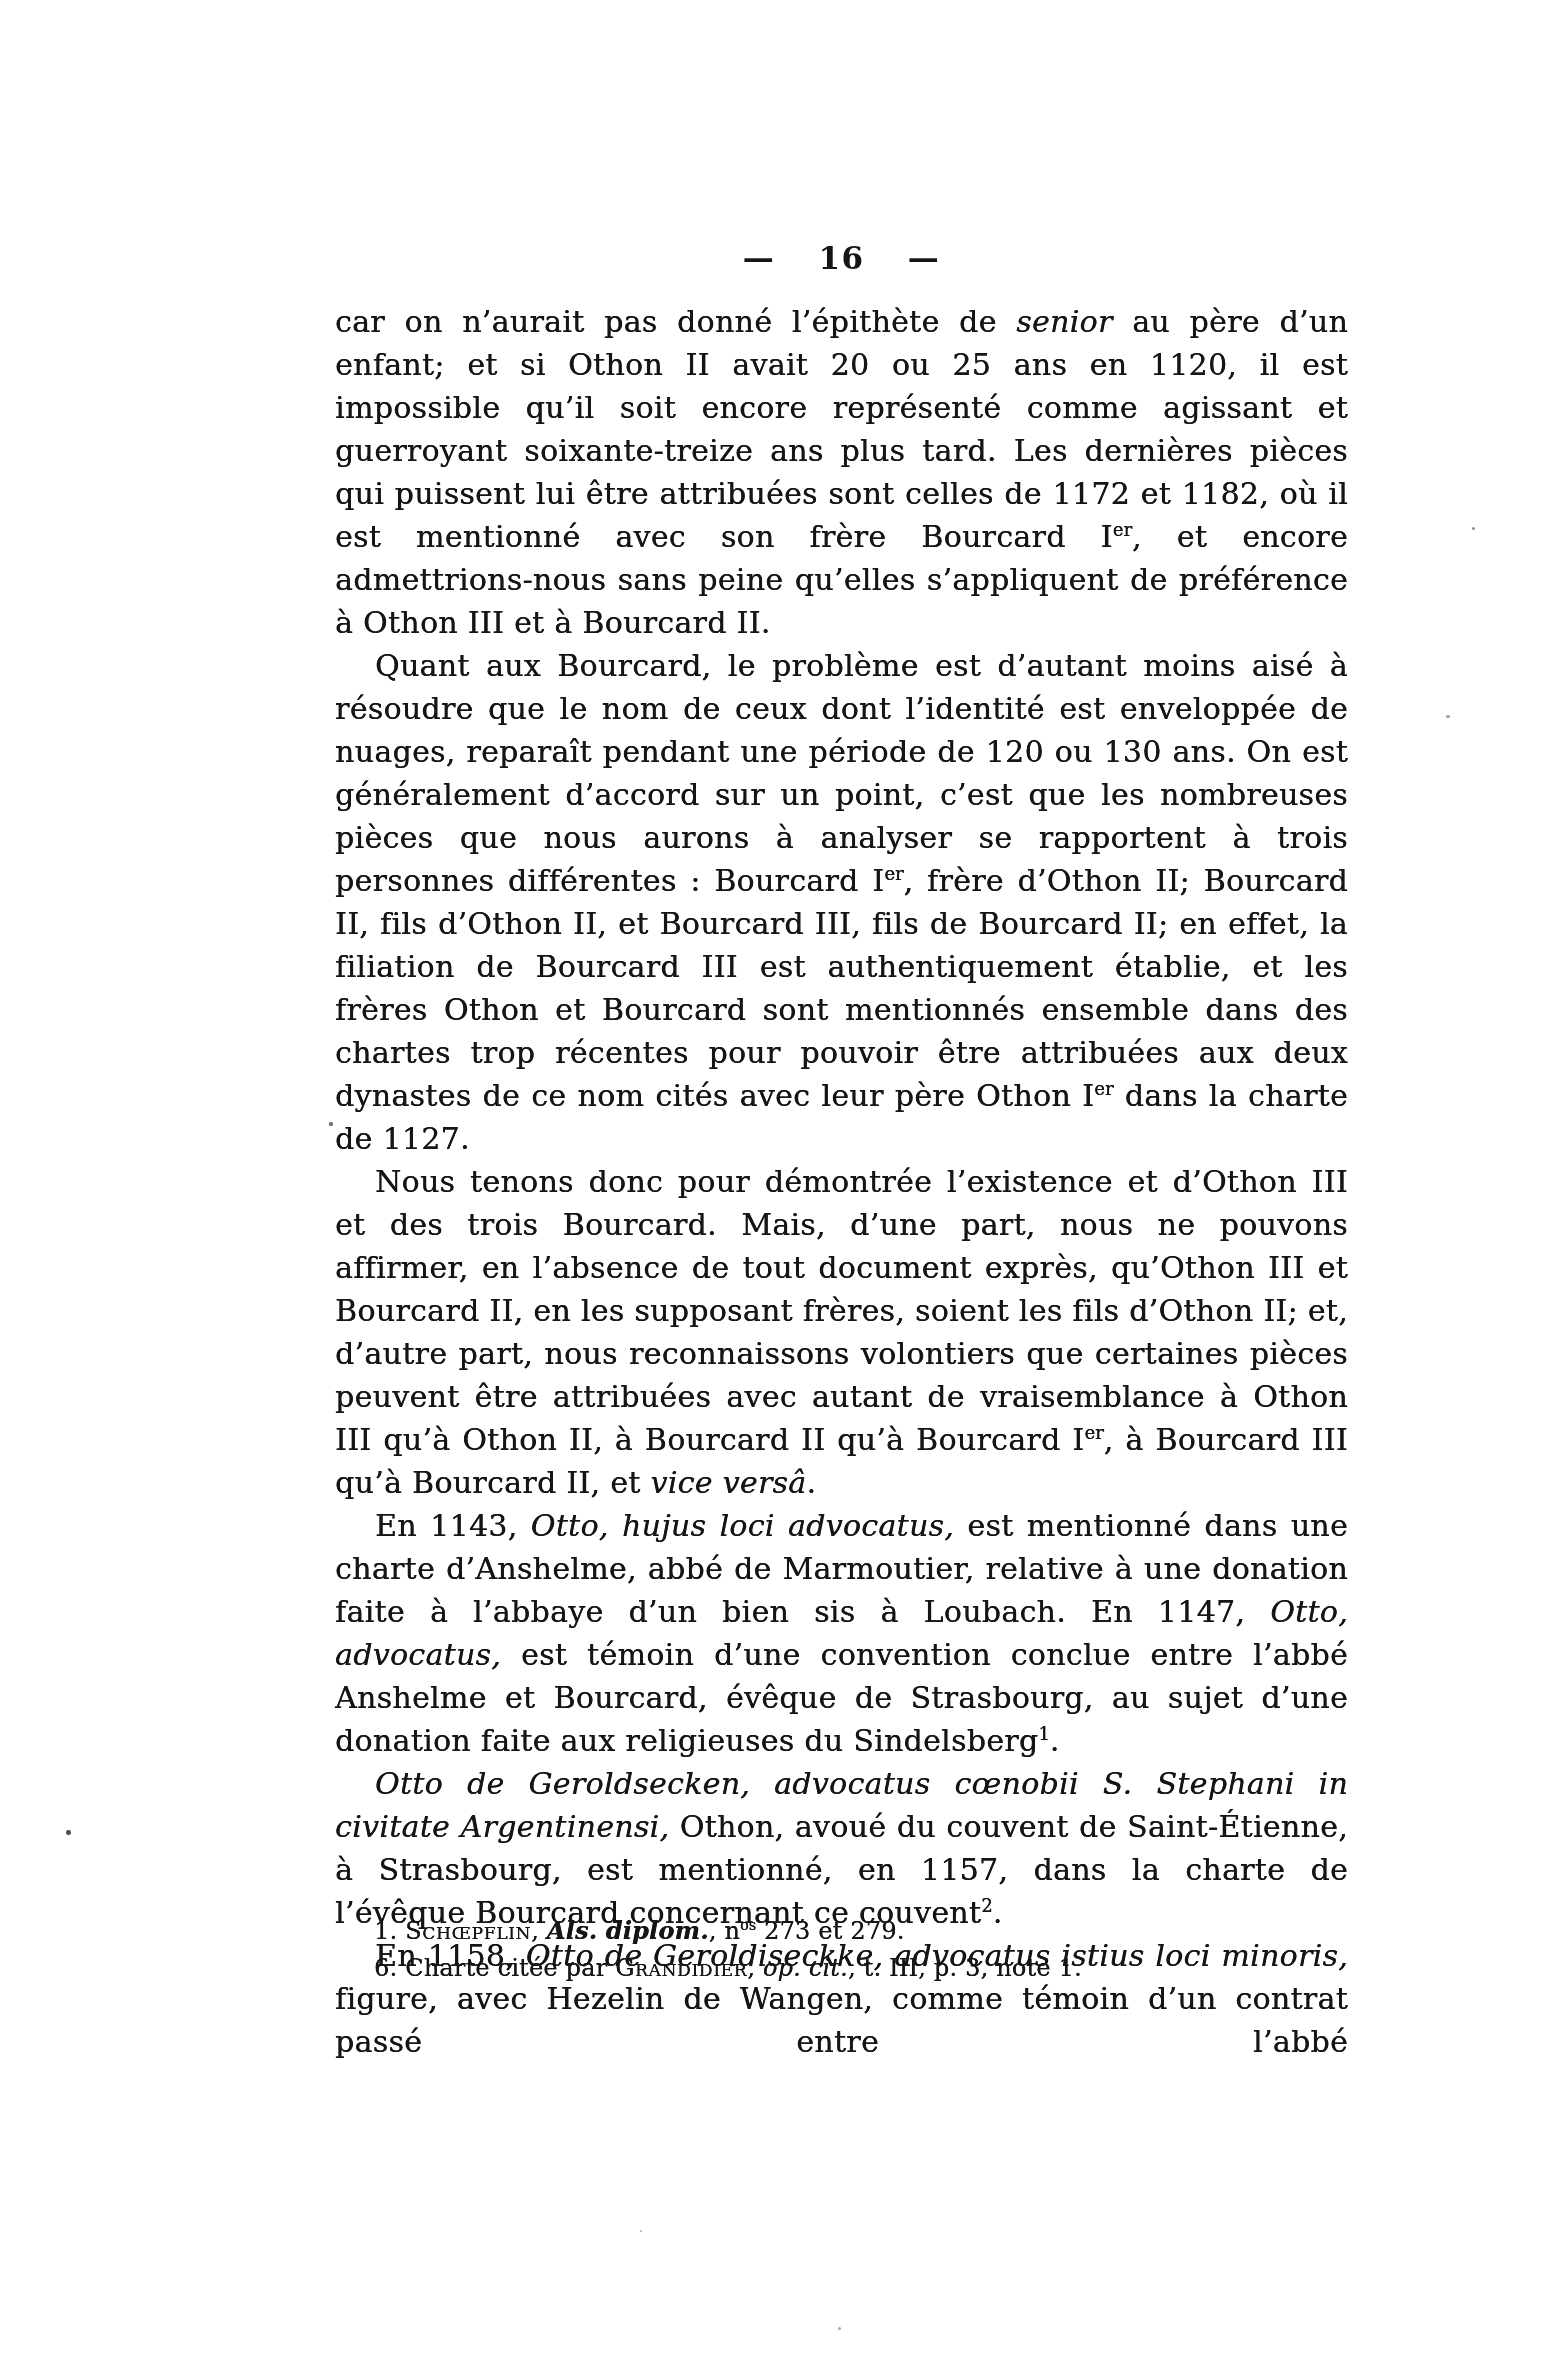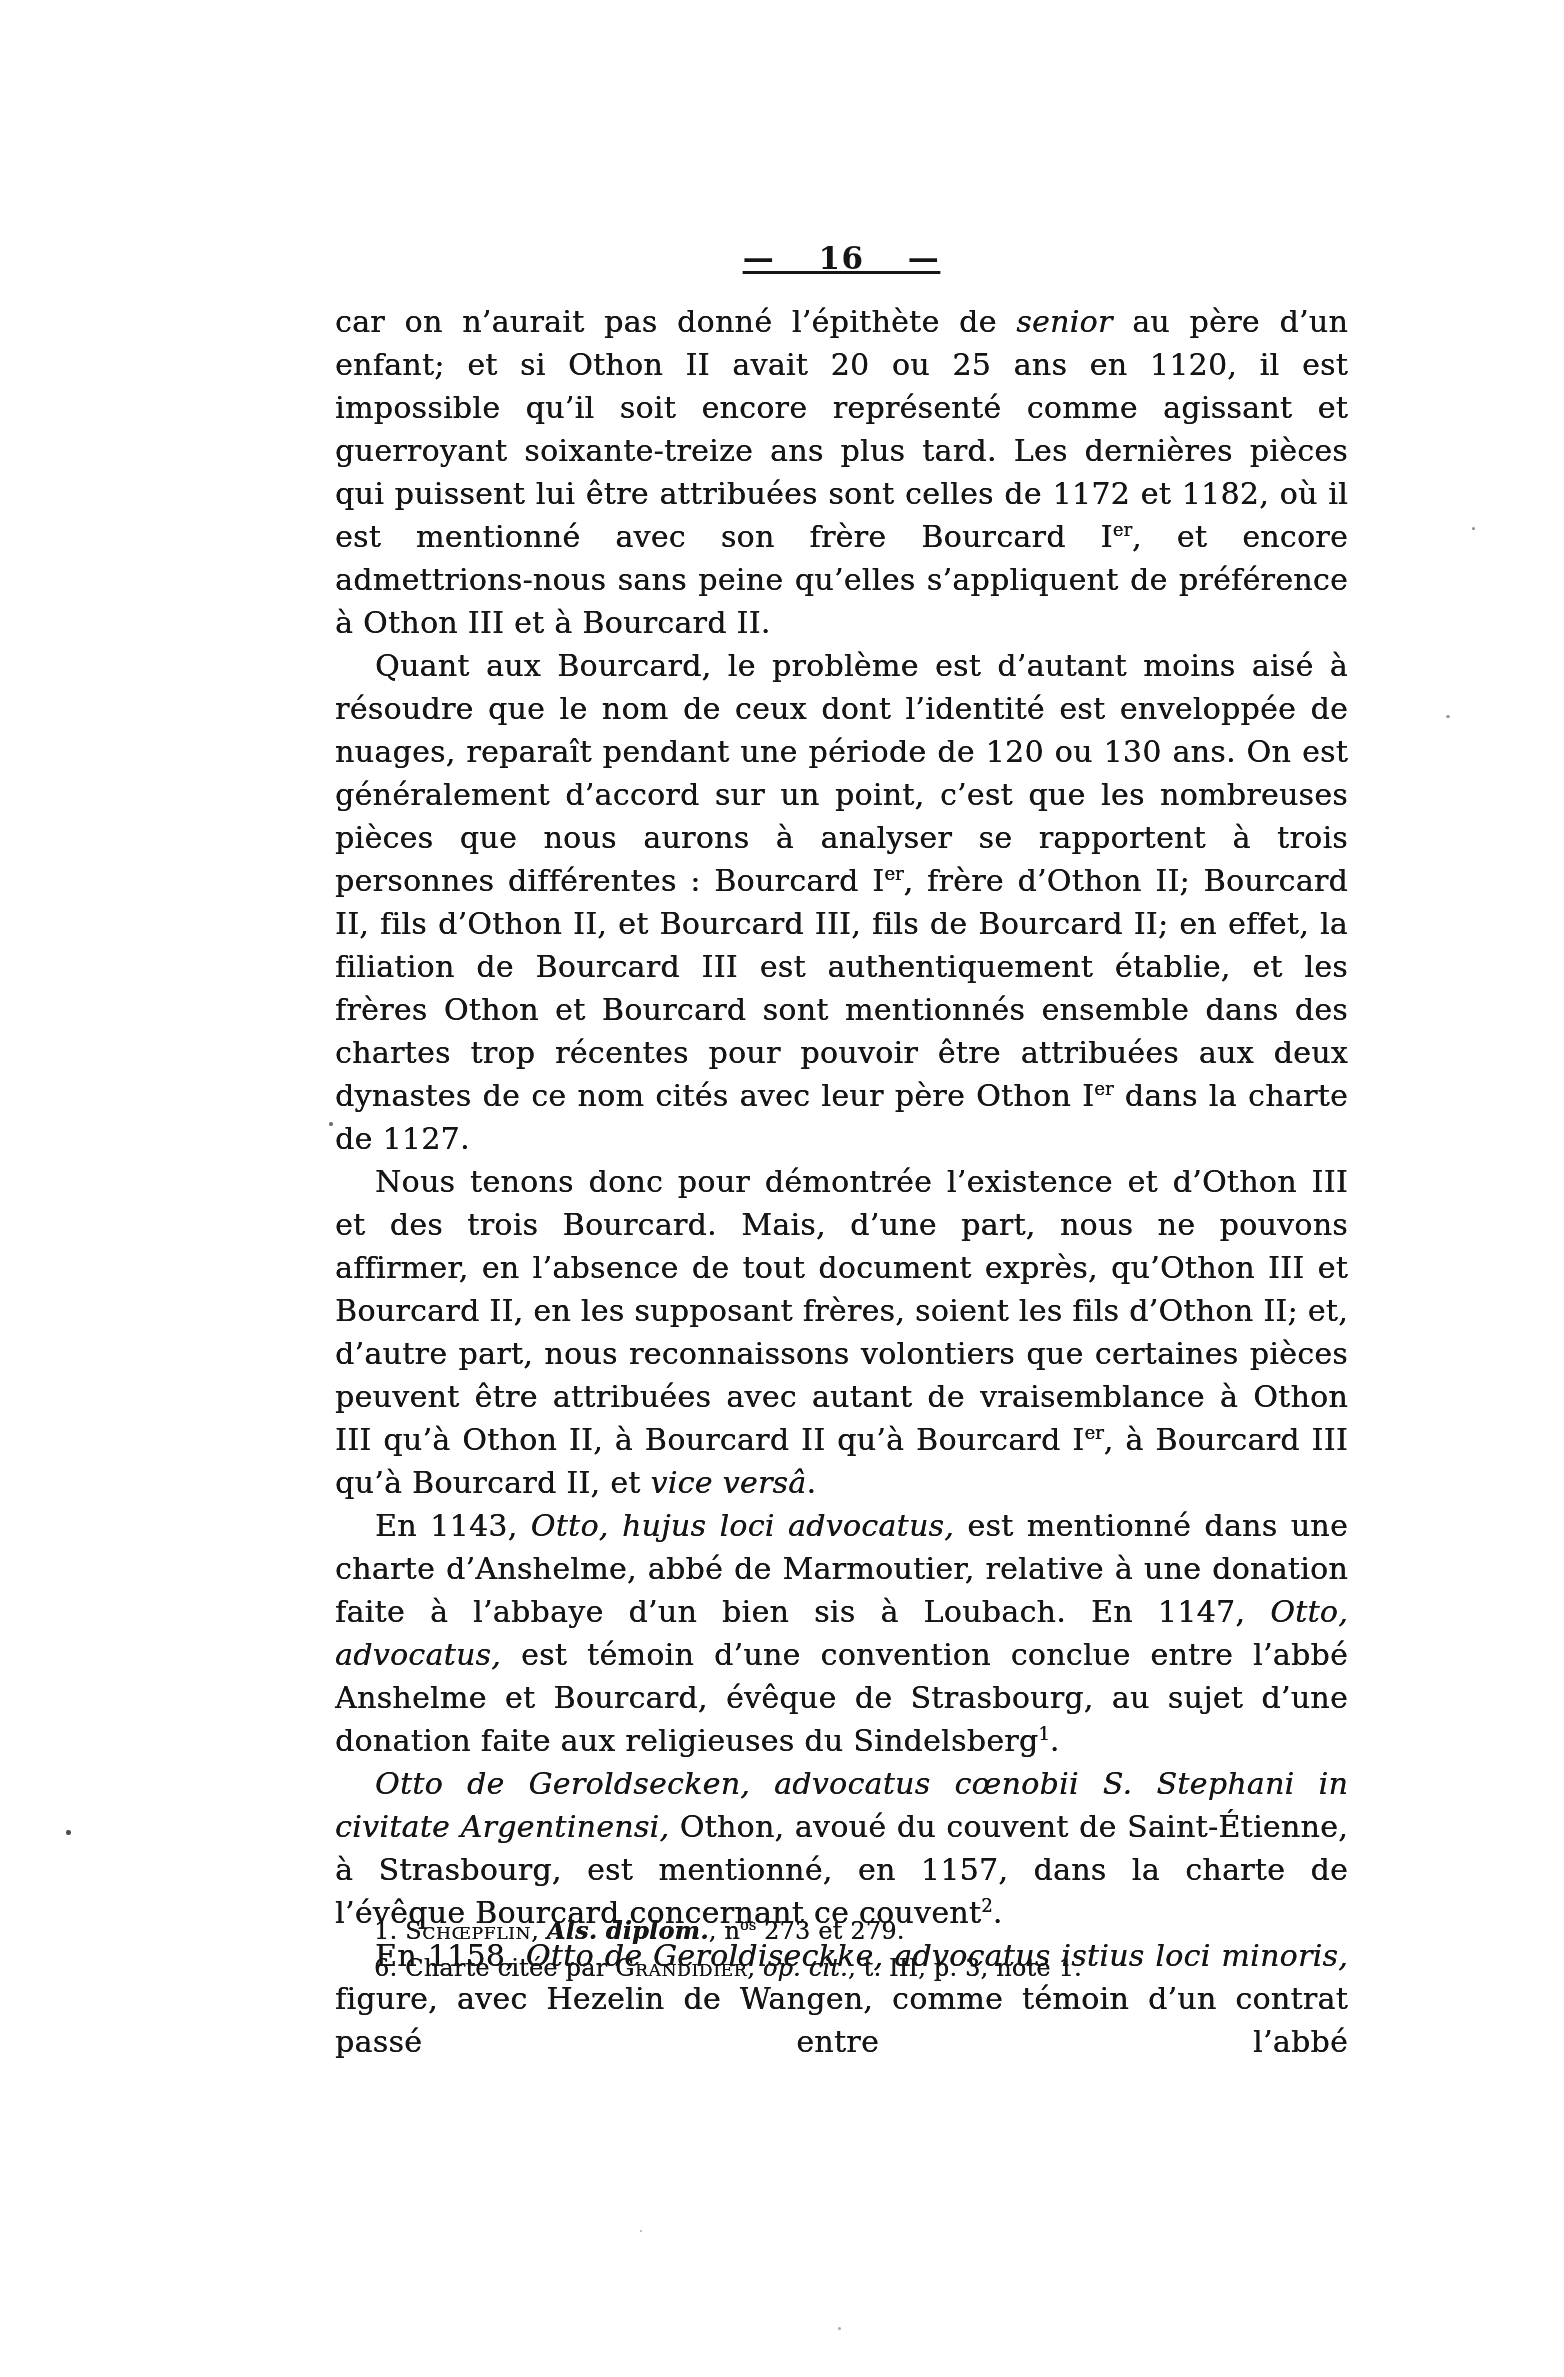--- a/index.html
+++ b/index.html
@@ -16,21 +16,20 @@
     position: absolute;
     top: 243px;
     left: 335px;
     width: 1013px;
     text-align: center;
     font-size: 31px;
     font-weight: 700;
     letter-spacing: 1.5px;
     word-spacing: 31px;
     line-height: 1;
-    text-decoration: underline;
   }
   .body-text {
     position: absolute;
     top: 300px;
     left: 335px;
     width: 1013px;
     font-size: 30px;
     line-height: 43px;
     text-align: justify;
     letter-spacing: 0.3px;

